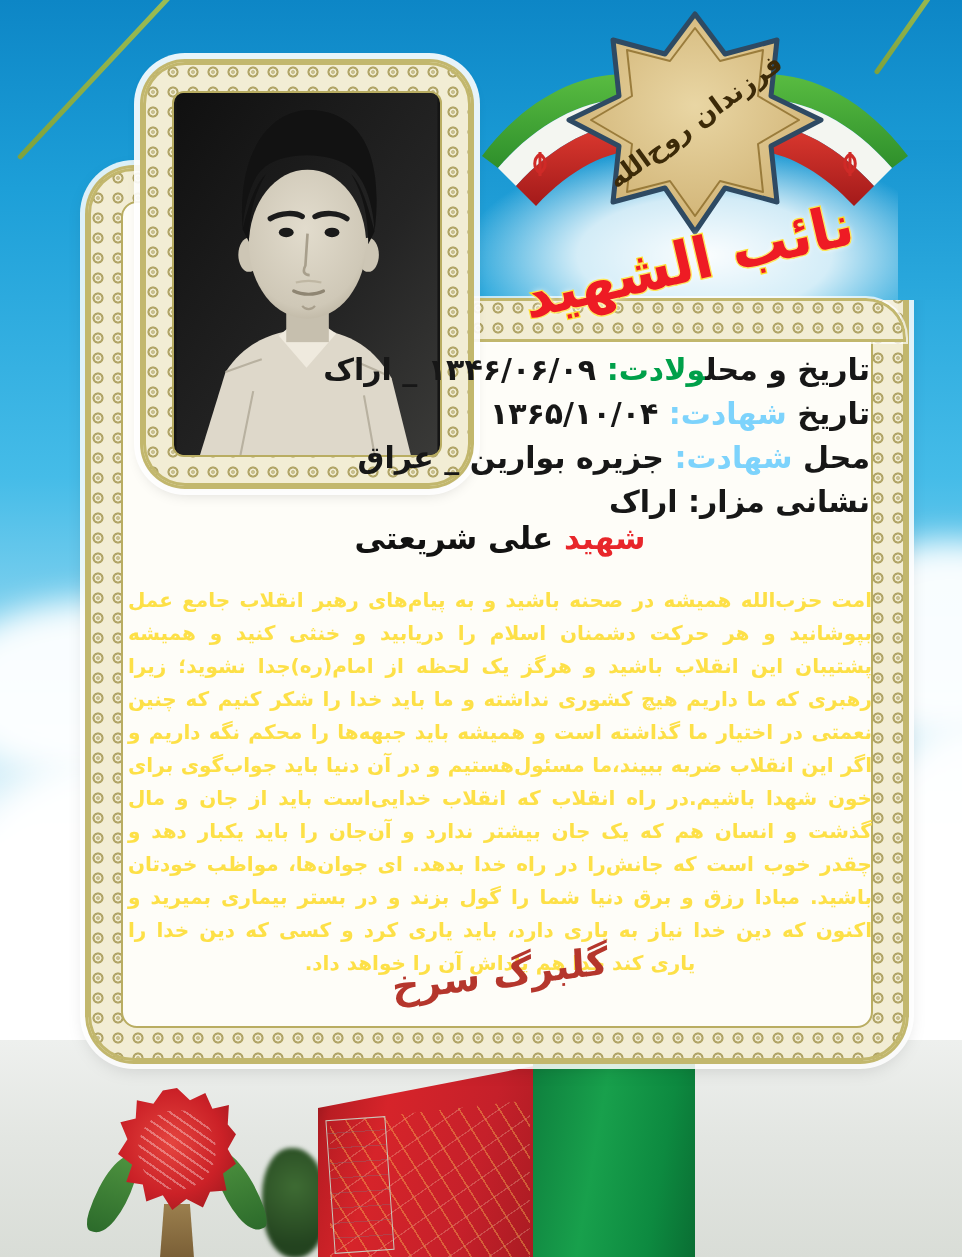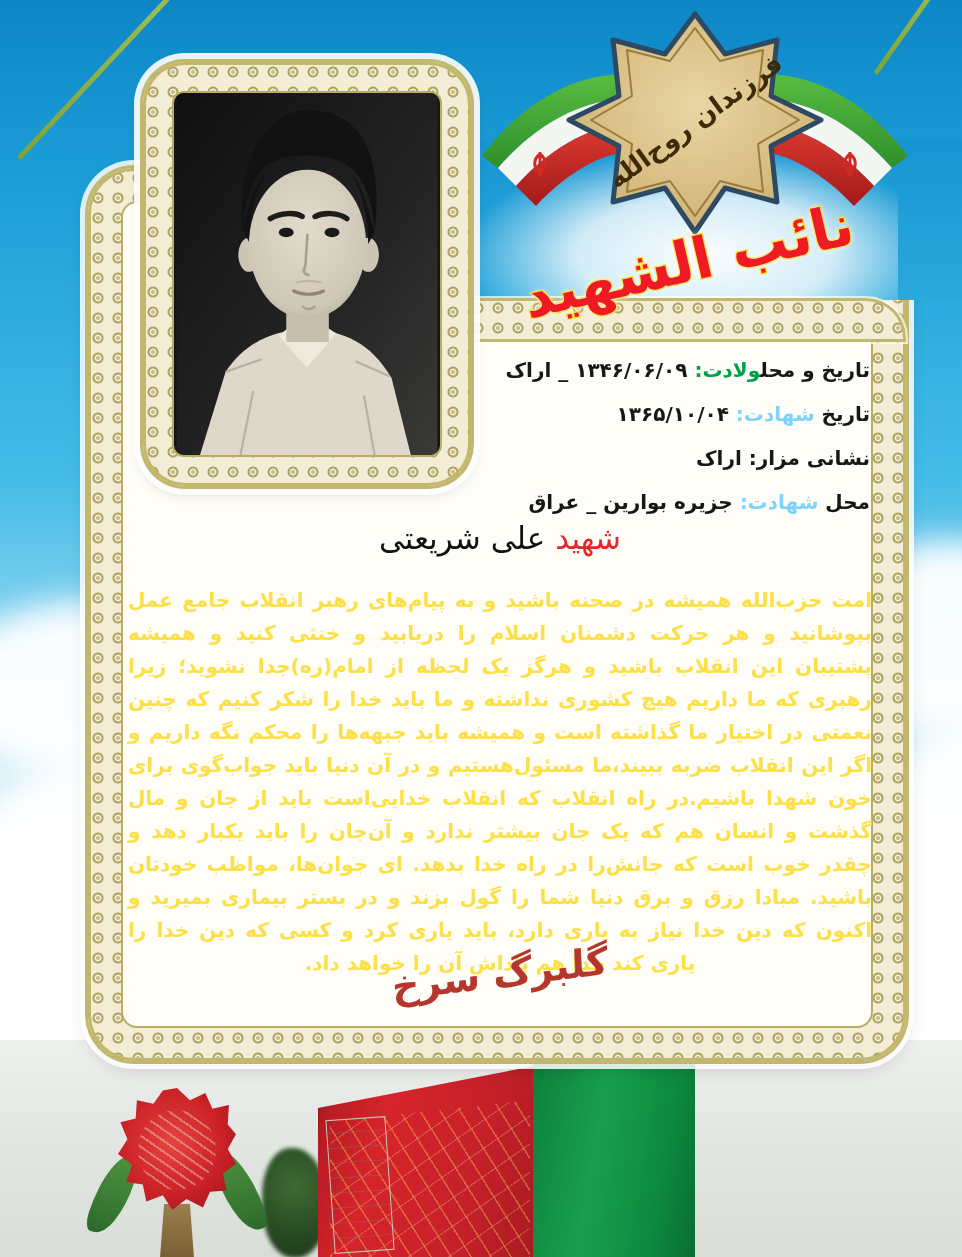--- a/index.html
+++ b/index.html
@@ -62,28 +62,28 @@
     position:absolute;left:488px;top:228px;width:400px;z-index:8;
     transform:rotate(-13deg);
     font-size:57px;font-weight:bold;text-align:center;color:#ee1b24;letter-spacing:2px;
     -webkit-text-stroke:2.5px #ffd900;paint-order:stroke fill;
     text-shadow:0 0 6px rgba(255,255,255,.9), 0 0 2px #ffd900;
     white-space:nowrap;
   }
   
   .info{
     position:absolute;right:92px;top:348px;z-index:10;direction:rtl;text-align:right;
-    font-size:20px;font-weight:bold;color:#171717;line-height:44px;white-space:nowrap;
+    font-size:30px;font-weight:bold;color:#171717;line-height:44px;white-space:nowrap;
   }
   .kw-green{color:#00a04a;}
   .kw-red{color:#7dd3fc;}
   
   .name-title{
     position:absolute;left:128px;top:520px;width:744px;z-index:10;direction:rtl;text-align:center;
-    font-size:31px;font-weight:normal;color:#121212;
+    font-size:31px;font-weight:bold;color:#121212;
   }
   .name-title .pfx{color:#e8262a;}
   
   .testament{
     position:absolute;left:128px;top:584px;width:744px;z-index:10;direction:rtl;
     text-align:justify;text-align-last:center;
     font-size:20px;font-weight:bold;color:#fde047;line-height:33px;
   }
   
   .signature{
@@ -318,26 +318,26 @@
   <div class="info">
     <div>
       <span>تاریخ و محل</span><span class="kw-green">ولادت:</span>
       <span>۱۳۴۶/۰۶/۰۹ _ اراک</span>
     </div>
     <div>
       <span>تاریخ </span><span class="kw-red">شهادت:</span>
       <span>۱۳۶۵/۱۰/۰۴</span>
     </div>
     <div>
+      <span>محل </span><span class="kw-red">شهادت:</span>
+      <span>جزیره بوارین _ عراق</span>
+    </div>
+    <div>
       <span>نشانی مزار:</span>
       <span>اراک</span>
-    </div>
-    <div>
-      <span>محل </span><span class="kw-red">شهادت:</span>
-      <span>جزیره بوارین _ عراق</span>
     </div>
   </div>
 
   <div class="name-title">
     <span class="pfx">شهید</span><span> علی شریعتی</span>
   </div>
 
   <div class="testament">امت حزب‌الله همیشه در صحنه باشید و به پیام‌های رهبر انقلاب جامع عمل بپوشانید و هر حرکت دشمنان اسلام را دریابید و خنثی کنید و همیشه پشتیبان این انقلاب باشید و هرگز یک لحظه از امام(ره)جدا نشوید؛ زیرا رهبری که ما داریم هیچ کشوری نداشته و ما باید خدا را شکر کنیم که چنین نعمتی در اختیار ما گذاشته است و همیشه باید جبهه‌ها را محکم نگه داریم و اگر این انقلاب ضربه ببیند،ما مسئول‌هستیم و در آن دنیا باید جواب‌گوی برای خون شهدا باشیم.در راه انقلاب که انقلاب خدایی‌است باید از جان و مال گذشت و انسان هم که یک جان بیشتر ندارد و آن‌جان را باید یکبار دهد و چقدر خوب است که جانش‌را در راه خدا بدهد. ای جوان‌ها، مواظب خودتان باشید. مبادا رزق و برق دنیا شما را گول بزند و در بستر بیماری بمیرید و اکنون که دین خدا نیاز به یاری دارد، باید یاری کرد و کسی که دین خدا را یاری کند خدا هم پاداش آن را خواهد داد.</div>
 
   <div class="signature">گلبرگ سرخ</div>

